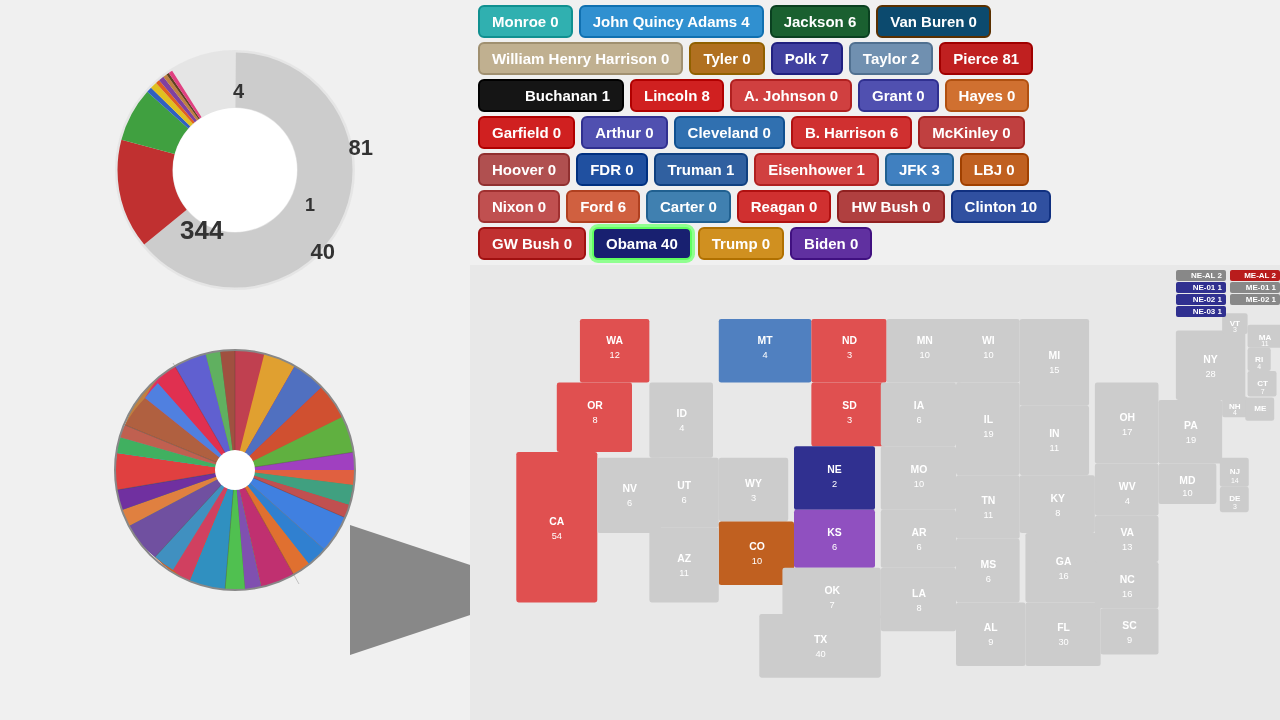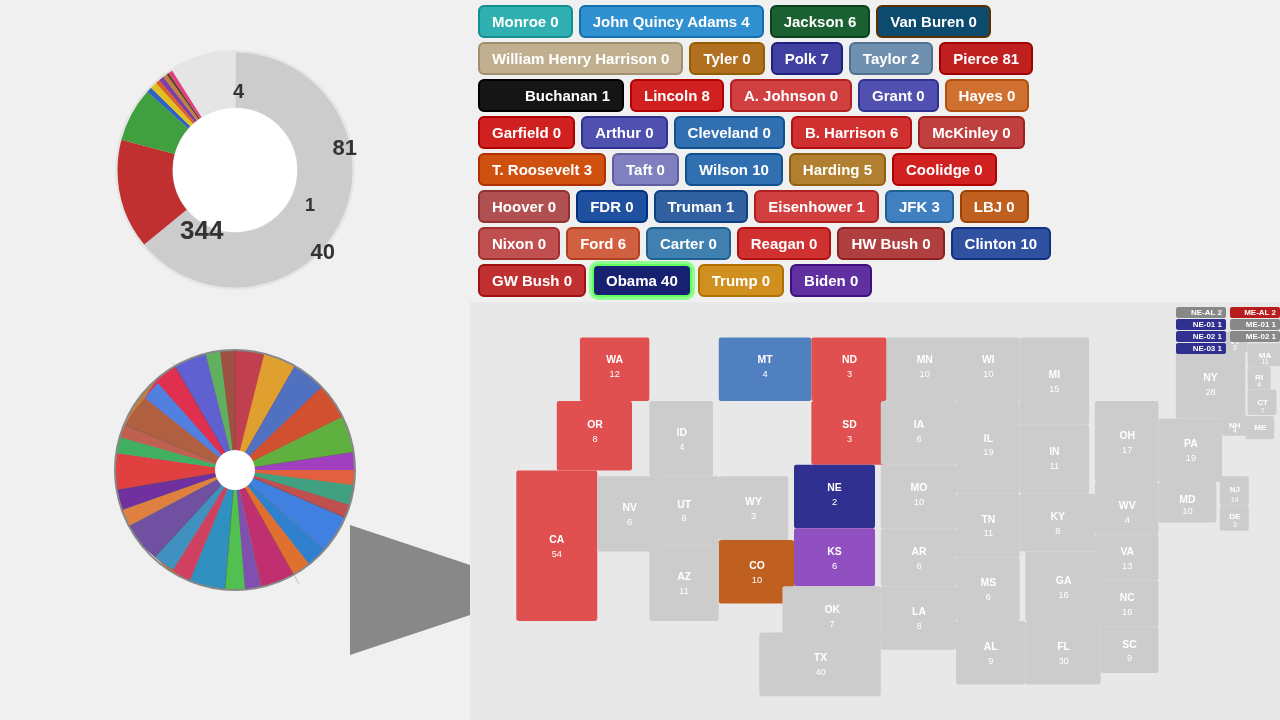--- a/index.html
+++ b/index.html
@@ -35,21 +35,21 @@
       width: 300px;
       height: 300px;
     }
     .donut-label {
       position: absolute;
       font-weight: bold;
       font-size: 22px;
       color: #333;
     }
     .donut-344 { left: 95px; top: 195px; font-size: 26px; }
-    .donut-81  { right: 28px; top: 115px; font-size: 22px; }
+    .donut-81  { right: 12px; top: 115px; font-size: 22px; }
     .donut-40  { right: 50px; bottom: 55px; font-size: 22px; }
     .donut-4   { left: 148px; top: 60px; font-size: 20px; }
     .donut-1   { right: 70px; top: 175px; font-size: 18px; }
 
     
     .spinner-container {
       position: relative;
       width: 260px;
       height: 260px;
     }
@@ -297,27 +297,20 @@
         <button class="pres-btn" style="background-color: rgb(208, 112, 48); border-color: rgb(176, 80, 16);">Hayes 0</button>
       </div>
       <div class="btn-row">
         <button class="pres-btn" style="background-color: rgb(208, 32, 32); border-color: rgb(176, 0, 0);">Garfield 0</button>
         <button class="pres-btn" style="background-color: rgb(80, 80, 176); border-color: rgb(48, 48, 144);">Arthur 0</button>
         <button class="pres-btn" style="background-color: rgb(48, 112, 176); border-color: rgb(16, 80, 144);">Cleveland 0</button>
         <button class="pres-btn" style="background-color: rgb(208, 48, 48); border-color: rgb(176, 16, 16);">B. Harrison 6</button>
         <button class="pres-btn" style="background-color: rgb(192, 64, 64); border-color: rgb(160, 32, 32);">McKinley 0</button>
       </div>
       <div class="btn-row">
-        <button class="pres-btn" style="background-color: rgb(208, 80, 16); border-color: rgb(176, 48, 0);">T. Roosevelt 3</button>
-        <button class="pres-btn" style="background-color: rgb(128, 128, 192); border-color: rgb(96, 96, 160);">Taft 0</button>
-        <button class="pres-btn" style="background-color: rgb(48, 112, 176); border-color: rgb(16, 80, 144);">Wilson 10</button>
-        <button class="pres-btn" style="background-color: rgb(176, 128, 48); border-color: rgb(144, 96, 16);">Harding 5</button>
-        <button class="pres-btn" style="background-color: rgb(208, 32, 32); border-color: rgb(176, 0, 0);">Coolidge 0</button>
-      </div>
-      <div class="btn-row">
         <button class="pres-btn" style="background-color: rgb(176, 80, 80); border-color: rgb(144, 48, 48); text-align: center;">Hoover 0</button>
         <button class="pres-btn" style="background-color: rgb(32, 80, 160); border-color: rgb(0, 48, 128);">FDR 0</button>
         <button class="pres-btn" style="background-color: rgb(48, 96, 160); border-color: rgb(16, 64, 128);">Truman 1</button>
         <button class="pres-btn" style="background-color: rgb(208, 64, 64); border-color: rgb(176, 32, 32);">Eisenhower 1</button>
         <button class="pres-btn" style="background-color: rgb(64, 128, 192); border-color: rgb(32, 96, 144);">JFK 3</button>
         <button class="pres-btn" style="background-color: rgb(192, 96, 32); border-color: rgb(160, 64, 0);">LBJ 0</button>
       </div>
       <div class="btn-row">
         <button class="pres-btn" style="background-color: rgb(192, 80, 80); border-color: rgb(160, 48, 48);">Nixon 0</button>
         <button class="pres-btn" style="background-color: rgb(208, 96, 64); border-color: rgb(176, 64, 32);">Ford 6</button>

